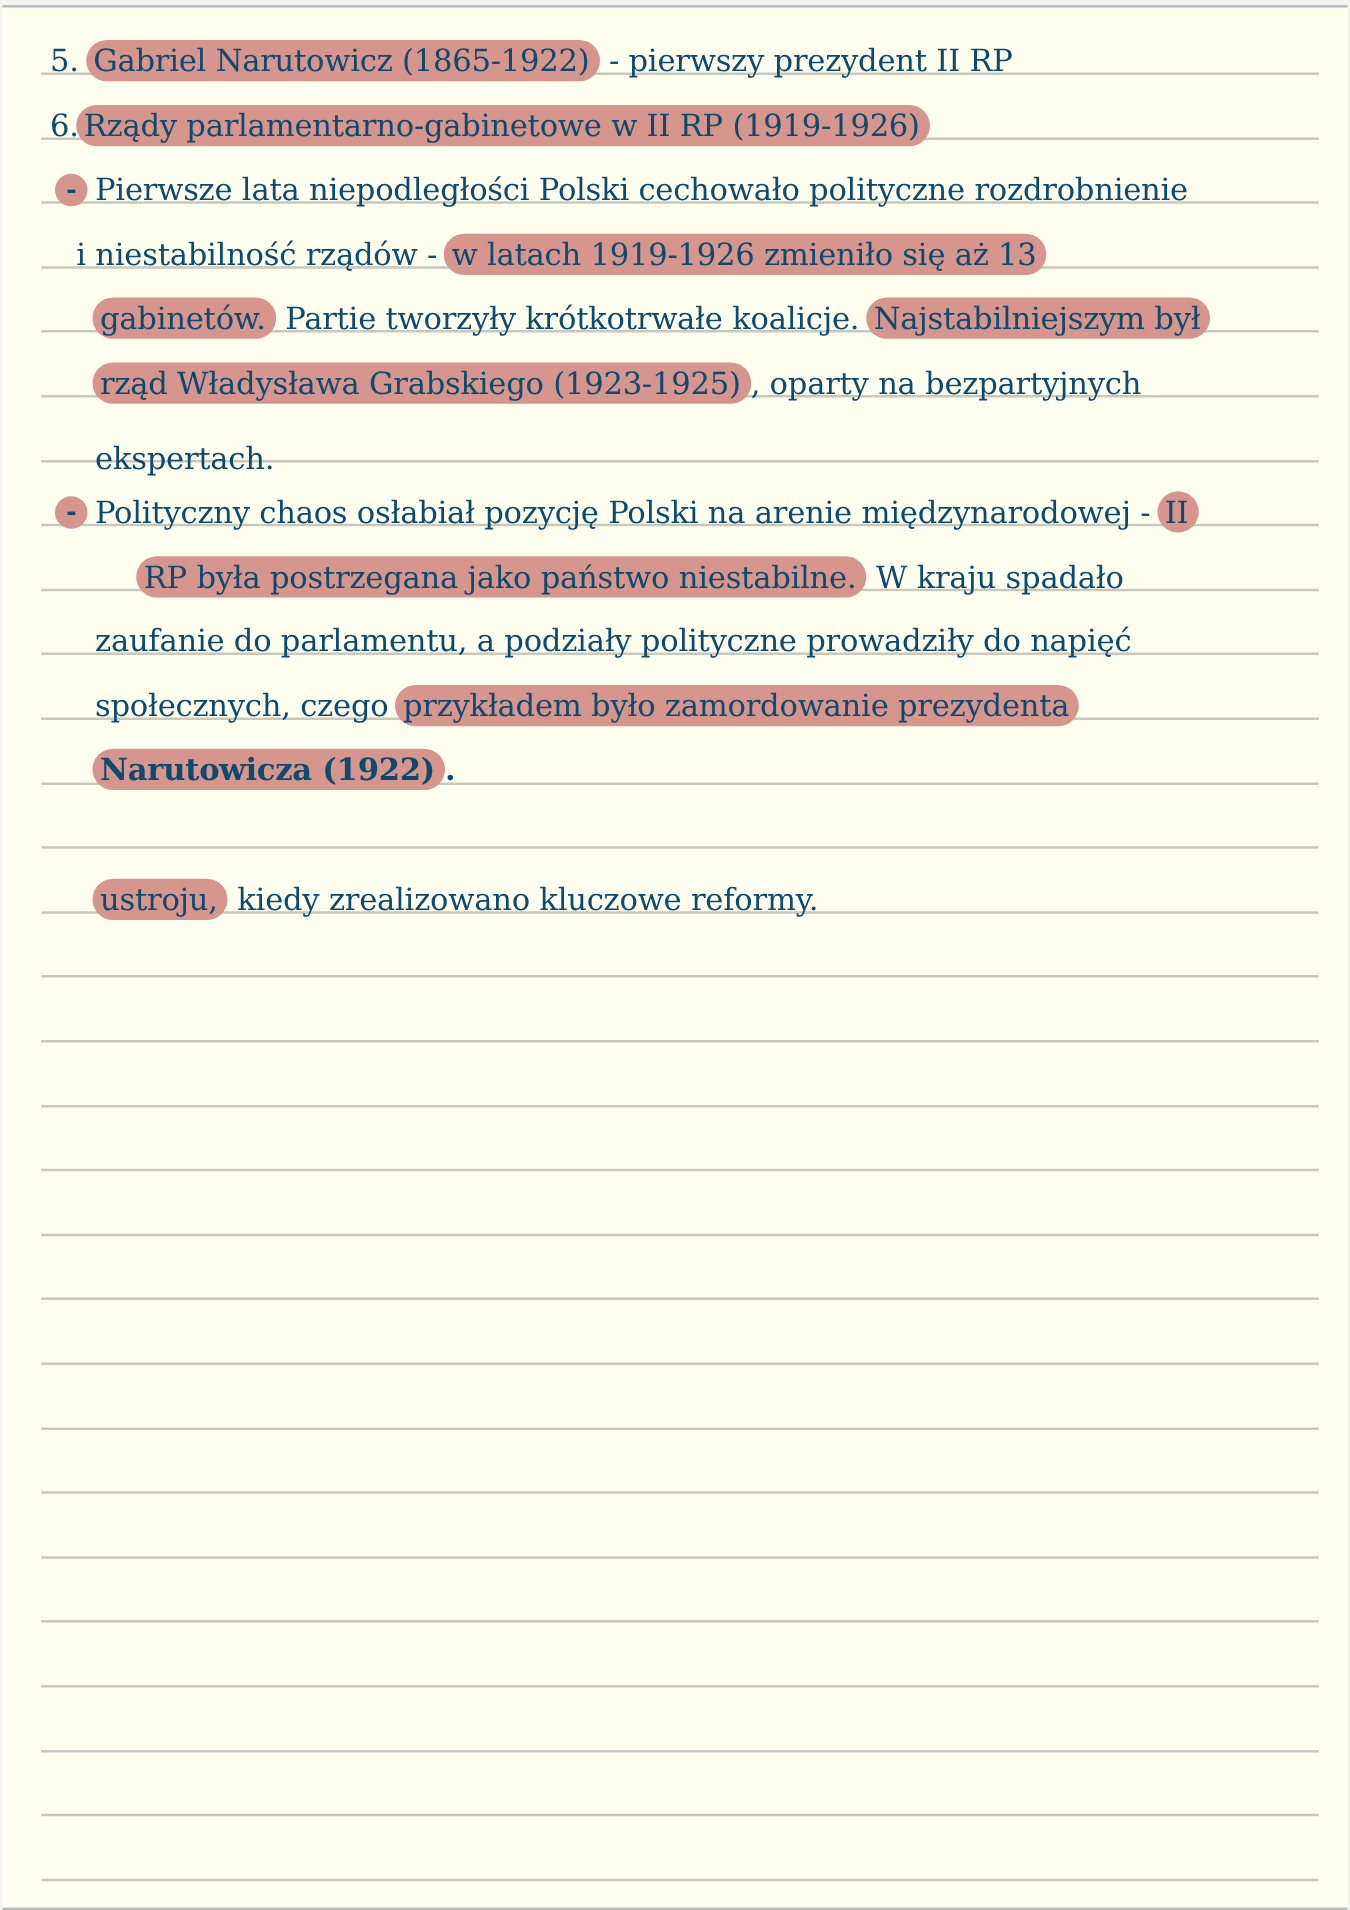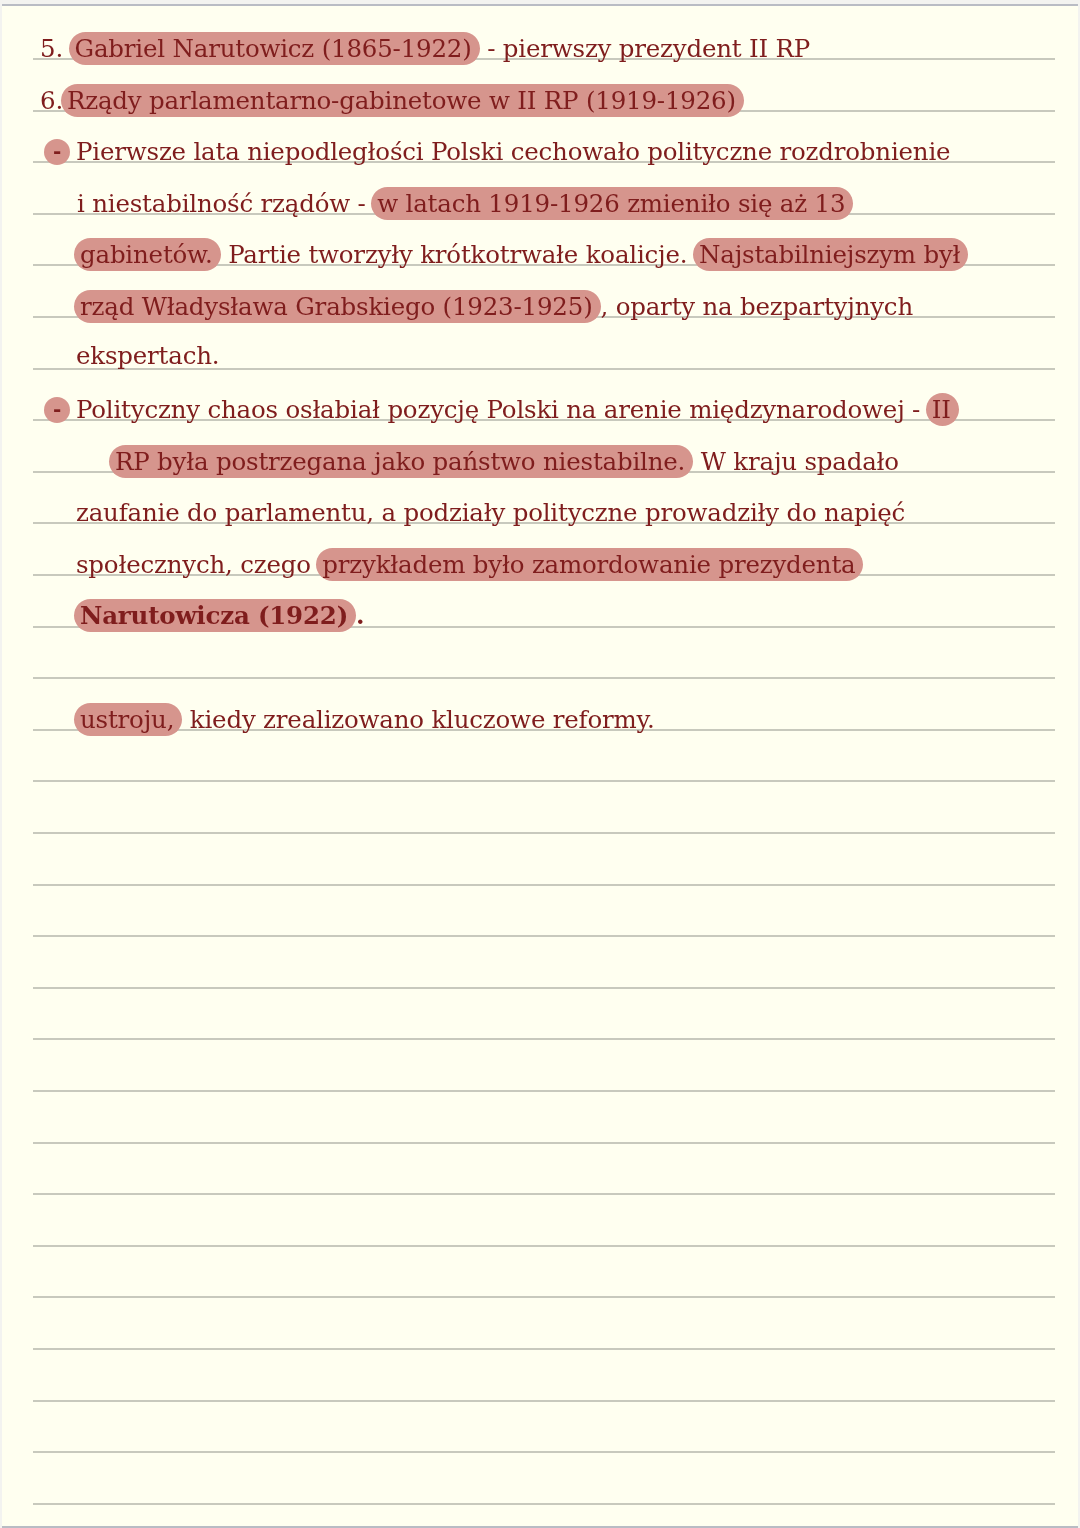--- a/index.html
+++ b/index.html
@@ -31,21 +31,21 @@
       height: 2px;
       background: #c8c9bd;
     }
     .line {
       position: absolute;
       left: 0;
       height: 40px;
       white-space: nowrap;
       font-size: 24.5px;
       letter-spacing: -0.2px;
-      color: #7f1d1d;
+      color: #0c4a6e;
       line-height: 40px;
     }
     .hl {
       background: #d6958d;
       border-radius: 18px;
       padding: 2px 8px 2px 6px;
       margin-left: -2px;
       box-decoration-break: clone;
       -webkit-box-decoration-break: clone;
     }
@@ -107,30 +107,30 @@
     <span class="hl">Gabriel Narutowicz (1865-1922)</span><span> - pierwszy prezydent II RP</span>
   </div>
 
   <div class="line" style="top:75px; left:38px;">
     <span>6.</span><span class="hl">Rządy parlamentarno-gabinetowe w II RP (1919-1926)</span>
   </div>
 
   <div class="line" style="top:126px; left:42px;">
     <span class="bullet">-</span><span>Pierwsze lata niepodległości Polski cechowało polityczne rozdrobnienie</span>
   </div>
-  <div class="line" style="top:178px; left:75px;">
+  <div class="line" style="top:178px; left:59px;">
     <span>i niestabilność rządów - </span><span class="hl">w latach 1919-1926 zmieniło się aż 13</span>
   </div>
   <div class="line" style="top:229px; left:74px;">
     <span class="hl">gabinetów.</span><span> Partie tworzyły krótkotrwałe koalicje. </span><span class="hl">Najstabilniejszym był</span>
   </div>
   <div class="line" style="top:281px; left:74px;">
     <span class="hl">rząd Władysława Grabskiego (1923-1925)</span><span>, oparty na bezpartyjnych</span>
   </div>
-  <div class="line" style="top:330px; left:74px;">
+  <div class="line" style="top:341px; left:74px;">
     <span>ekspertach.</span>
   </div>
 
   <div class="line" style="top:384px; left:42px;">
     <span class="bullet">-</span><span>Polityczny chaos osłabiał pozycję Polski na arenie międzynarodowej - </span><span class="hl">II</span>
   </div>
   <div class="line" style="top:436px; left:74px;margin-left:35px;">
     <span class="hl">RP była postrzegana jako państwo niestabilne.</span><span> W kraju spadało</span>
   </div>
   <div class="line" style="top:539px; left:74px;">

